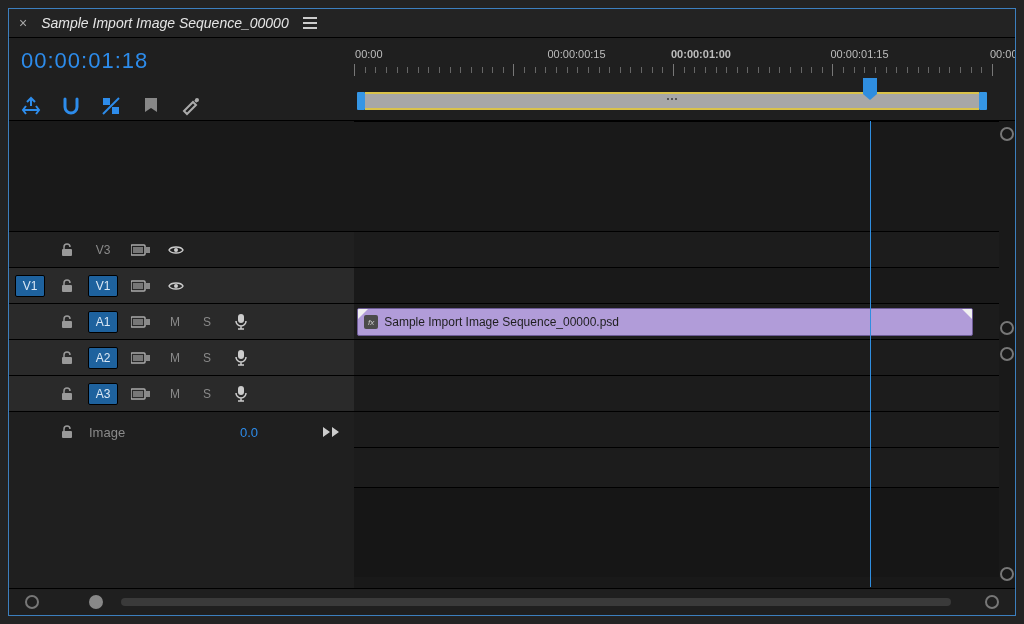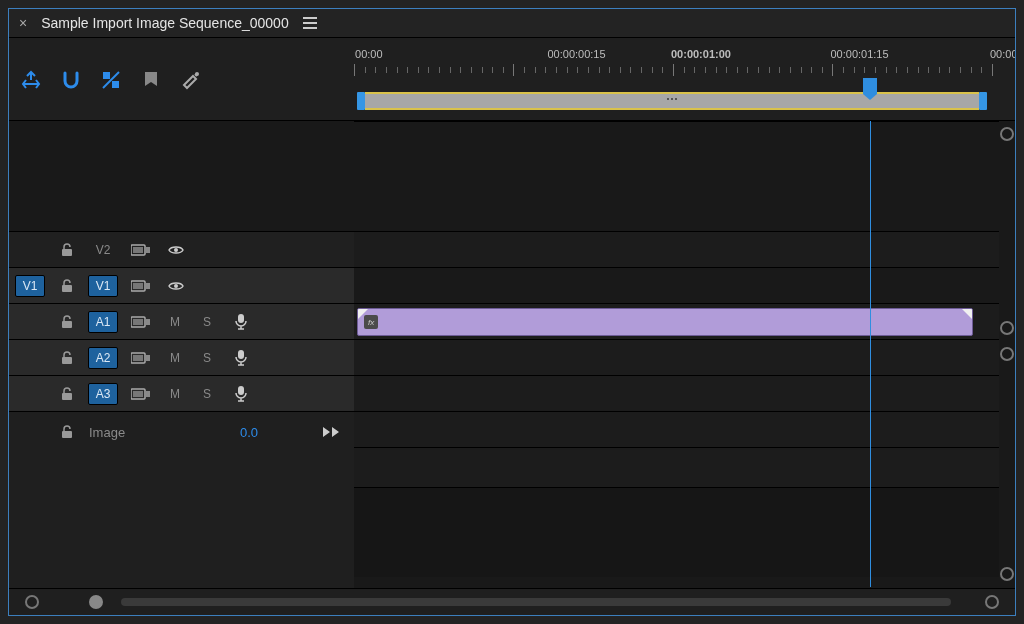--- a/index.html
+++ b/index.html
@@ -21,21 +21,21 @@
     --hdrbg:#232323;
     --scroll:#555;
   }
   html,body{margin:0;padding:0;background:#000;font-family:"Segoe UI",Arial,sans-serif;font-size:13px;color:var(--text);}
   .app{width:1024px;height:624px;background:var(--hdrbg);box-sizing:border-box;position:relative;overflow:hidden;}
   .panel{position:absolute;left:8px;top:8px;right:8px;bottom:8px;border:1px solid var(--outline);background:var(--panel2);display:flex;flex-direction:column;}
 
   
   .tabbar{height:28px;display:flex;align-items:center;background:var(--hdrbg);border-bottom:1px solid #000;padding:0 6px;gap:10px;}
   .tabbar .close{color:#aaa;font-size:14px;padding:0 4px;cursor:pointer;}
-  .tabtitle{color:#e5e5e5;font-size:14px;}
+  .tabtitle{color:#e5e5e5;font-size:14px;font-style:italic;}
   .hamb{display:flex;flex-direction:column;gap:3px;padding:4px;cursor:pointer;}
   .hamb span{display:block;width:14px;height:2px;background:#ccc;}
 
   
   .header{display:flex;height:82px;border-bottom:1px solid #000;}
   .header-left{width:345px;box-sizing:border-box;padding:10px 12px 0 12px;background:var(--panel2);}
   .tc{color:var(--blue);font-size:22px;font-weight:400;letter-spacing:1px;}
   .toolbar{display:flex;gap:20px;margin-top:22px;align-items:center;}
   .tool-icon{width:20px;height:20px;cursor:pointer;}
   .header-right{flex:1;position:relative;background:var(--panel2);overflow:hidden;}
@@ -115,20 +115,21 @@
       <span class="tabtitle">Sample Import Image Sequence_00000</span>
       <span class="hamb">
           <span></span>
           <span></span>
           <span></span>
         </span>
     </div>
 
     <div class="header">
       <div class="header-left">
+        <div class="tc">00:00:01:18</div>
         <div class="toolbar">
           <span class="tool-icon">
             <svg viewBox="0 0 20 20">
                 <path d="M10 2v8M6 6l4-4 4 4M2 14h16M5 18l-3-4 3-4M15 18l3-4-3-4" stroke="#2d8ceb" stroke-width="2" fill="none"></path>
               </svg>
           </span>
           <span class="tool-icon">
             <svg viewBox="0 0 20 20">
                 <path d="M4 3v8a6 6 0 0012 0V3" stroke="#2d8ceb" stroke-width="3" fill="none" stroke-linecap="round"></path>
               </svg>
@@ -248,21 +249,21 @@
             <div class="trow spacer"></div>
             <div class="trow th">
               <div class="cell source"></div>
               <div class="cell lock">
                 <svg class="lock-i" viewBox="0 0 12 14">
                   <path d="M3 6V4a3 3 0 016 0" stroke="#999" stroke-width="1.5" fill="none"></path>
                   <rect x="1" y="6" width="10" height="7" rx="1" fill="#999"></rect>
                 </svg>
               </div>
               <div class="cell label">
-                <span>V2</span>
+                <span>V3</span>
               </div>
               <div class="cell sync">
                 <svg width="20" height="14" viewBox="0 0 20 14">
                   <rect x="0" y="2" width="14" height="10" rx="1" fill="none" stroke="#aaa" stroke-width="1.5"></rect>
                   <rect x="2" y="4" width="10" height="6" fill="#777"></rect>
                   <path d="M16 4v6M18 4v6" stroke="#aaa" stroke-width="1.5"></path>
                 </svg>
               </div>
               <div class="cell eye">
                 <svg class="eye-i" viewBox="0 0 16 10">
@@ -400,20 +401,21 @@
 
       <div class="timeline">
         <div id="tl-rows">
             <div class="tl-row" style="top: 0px; height: 110px;"></div>
             <div class="tl-row shade" style="top: 110px;"></div>
             <div class="tl-row" style="top: 146px;"></div>
             <div class="tl-row shade" style="top: 182px;">
               <div class="clip" style="left: 0.5%; right: 4%;">
                 <div class="tri l"></div>
                 <span class="fx">fx</span>
+                <span class="clipname">Sample Import Image Sequence_00000.psd</span>
                 <div class="tri r"></div>
               </div>
             </div>
             <div class="tl-row shade" style="top: 218px;"></div>
             <div class="tl-row shade" style="top: 254px;"></div>
             <div class="tl-row shade" style="top: 290px;"></div>
             <div class="tl-row shade" style="top: 326px; height: 40px;"></div>
             <div class="tl-row" style="top: 366px; height: 90px; background: rgb(22, 22, 22);"></div>
           </div>
         <div class="playhead" id="playhead" style="left: 78%;"></div>

